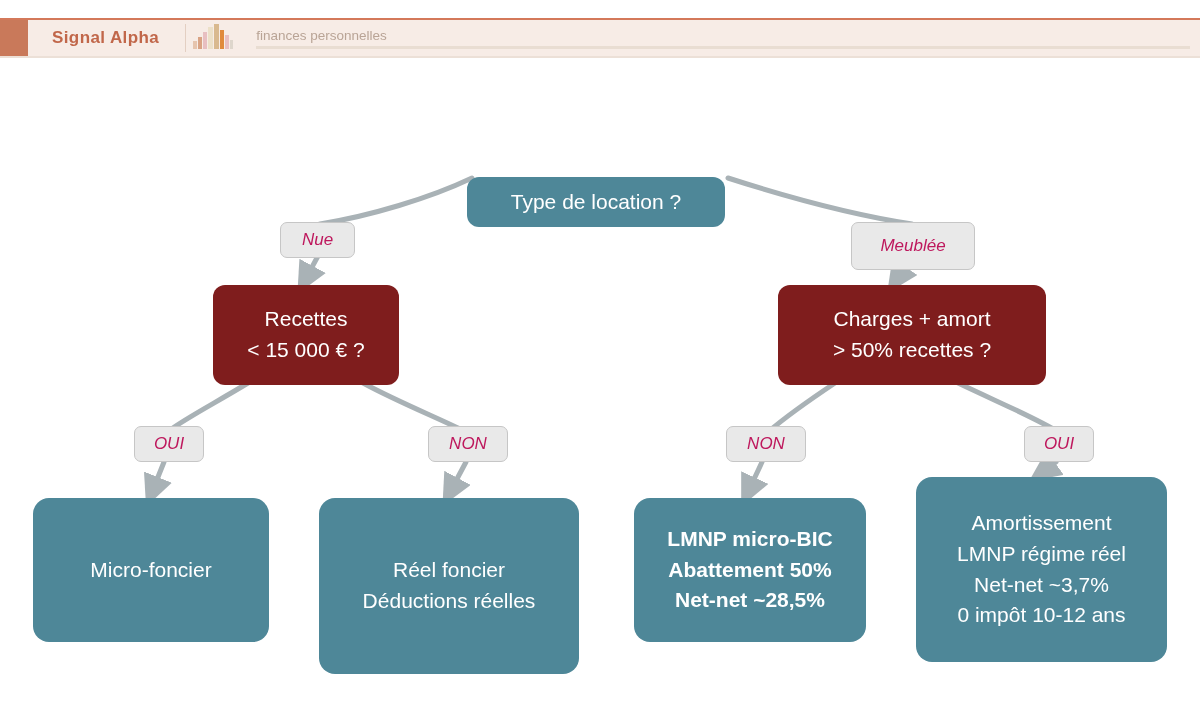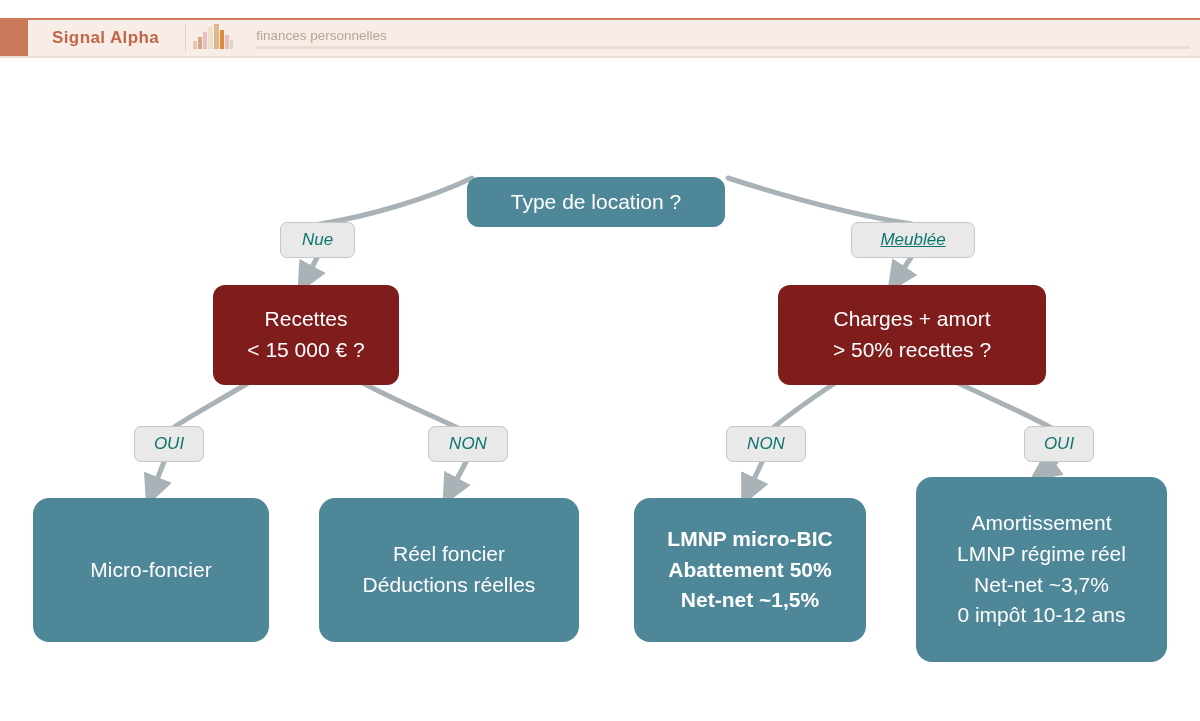--- a/index.html
+++ b/index.html
@@ -107,21 +107,21 @@
   .node.teal  { background: #4e8798; }
   .node.gray  { background: #7f1d1d; }
   .node.leaf  { border-radius: 16px; }
 
   .edge-label {
     position: absolute;
     box-sizing: border-box;
     background: #e9e9e9;
     border: 1px solid #c6c6c6;
     border-radius: 7px;
-    color: #0f766e;
+    color: #be185d;
     font-style: italic;
     font-size: 17px;
     display: flex;
     align-items: center;
     justify-content: center;
     white-space: nowrap;
   }
 </style>
 </head>
 <body>
@@ -184,21 +184,21 @@
     </g>
   </svg>
 
   <div class="node teal" style="left:467px; top:71px; width:258px; height:50px;margin-top:48px;">
     <span>Type de location ?</span>
   </div>
 
   <div class="edge-label" style="left:280px; top:164px; width:75px; height:36px;">
     <span>Nue</span>
   </div>
-  <div class="edge-label" style="left:851px; top:164px; width:124px; height:36px;text-decoration:underline;">
+  <div class="edge-label" style="left:851px; top:164px; width:124px; height:48px;">
     <span>Meublée</span>
   </div>
 
   <div class="node gray" style="left:213px; top:227px; width:186px; height:100px;">
     <span>Recettes</span>
     <span>&lt; 15 000 € ?</span>
   </div>
   <div class="node gray" style="left:778px; top:227px; width:268px; height:100px;">
     <span>Charges + amort</span>
     <span>&gt; 50% recettes ?</span>
@@ -214,29 +214,29 @@
     <span>NON</span>
   </div>
   <div class="edge-label" style="left:1024px; top:368px; width:70px; height:36px;">
     <span>OUI</span>
   </div>
 
   <div class="node teal leaf" style="left:33px; top:440px; width:236px; height:144px;text-align:right;">
     <span>Micro-foncier</span>
   </div>
 
-  <div class="node teal leaf" style="left:319px; top:440px; width:260px; height:144px;">
+  <div class="node teal leaf" style="left:319px; top:440px; width:260px; height:176px;">
     <span>Réel foncier</span>
     <span>Déductions réelles</span>
   </div>
 
   <div class="node teal leaf" style="left:634px; top:440px; width:232px; height:144px;font-weight:bold;">
     <span>LMNP micro-BIC</span>
     <span>Abattement 50%</span>
-    <span>Net-net ~1,5%</span>
+    <span>Net-net ~28,5%</span>
   </div>
 
   <div class="node teal leaf" style="left:916px; top:419px; width:251px; height:185px;">
     <span>Amortissement</span>
     <span>LMNP régime réel</span>
     <span>Net-net ~3,7%</span>
     <span>0 impôt 10-12 ans</span>
   </div>
 
 </div>

